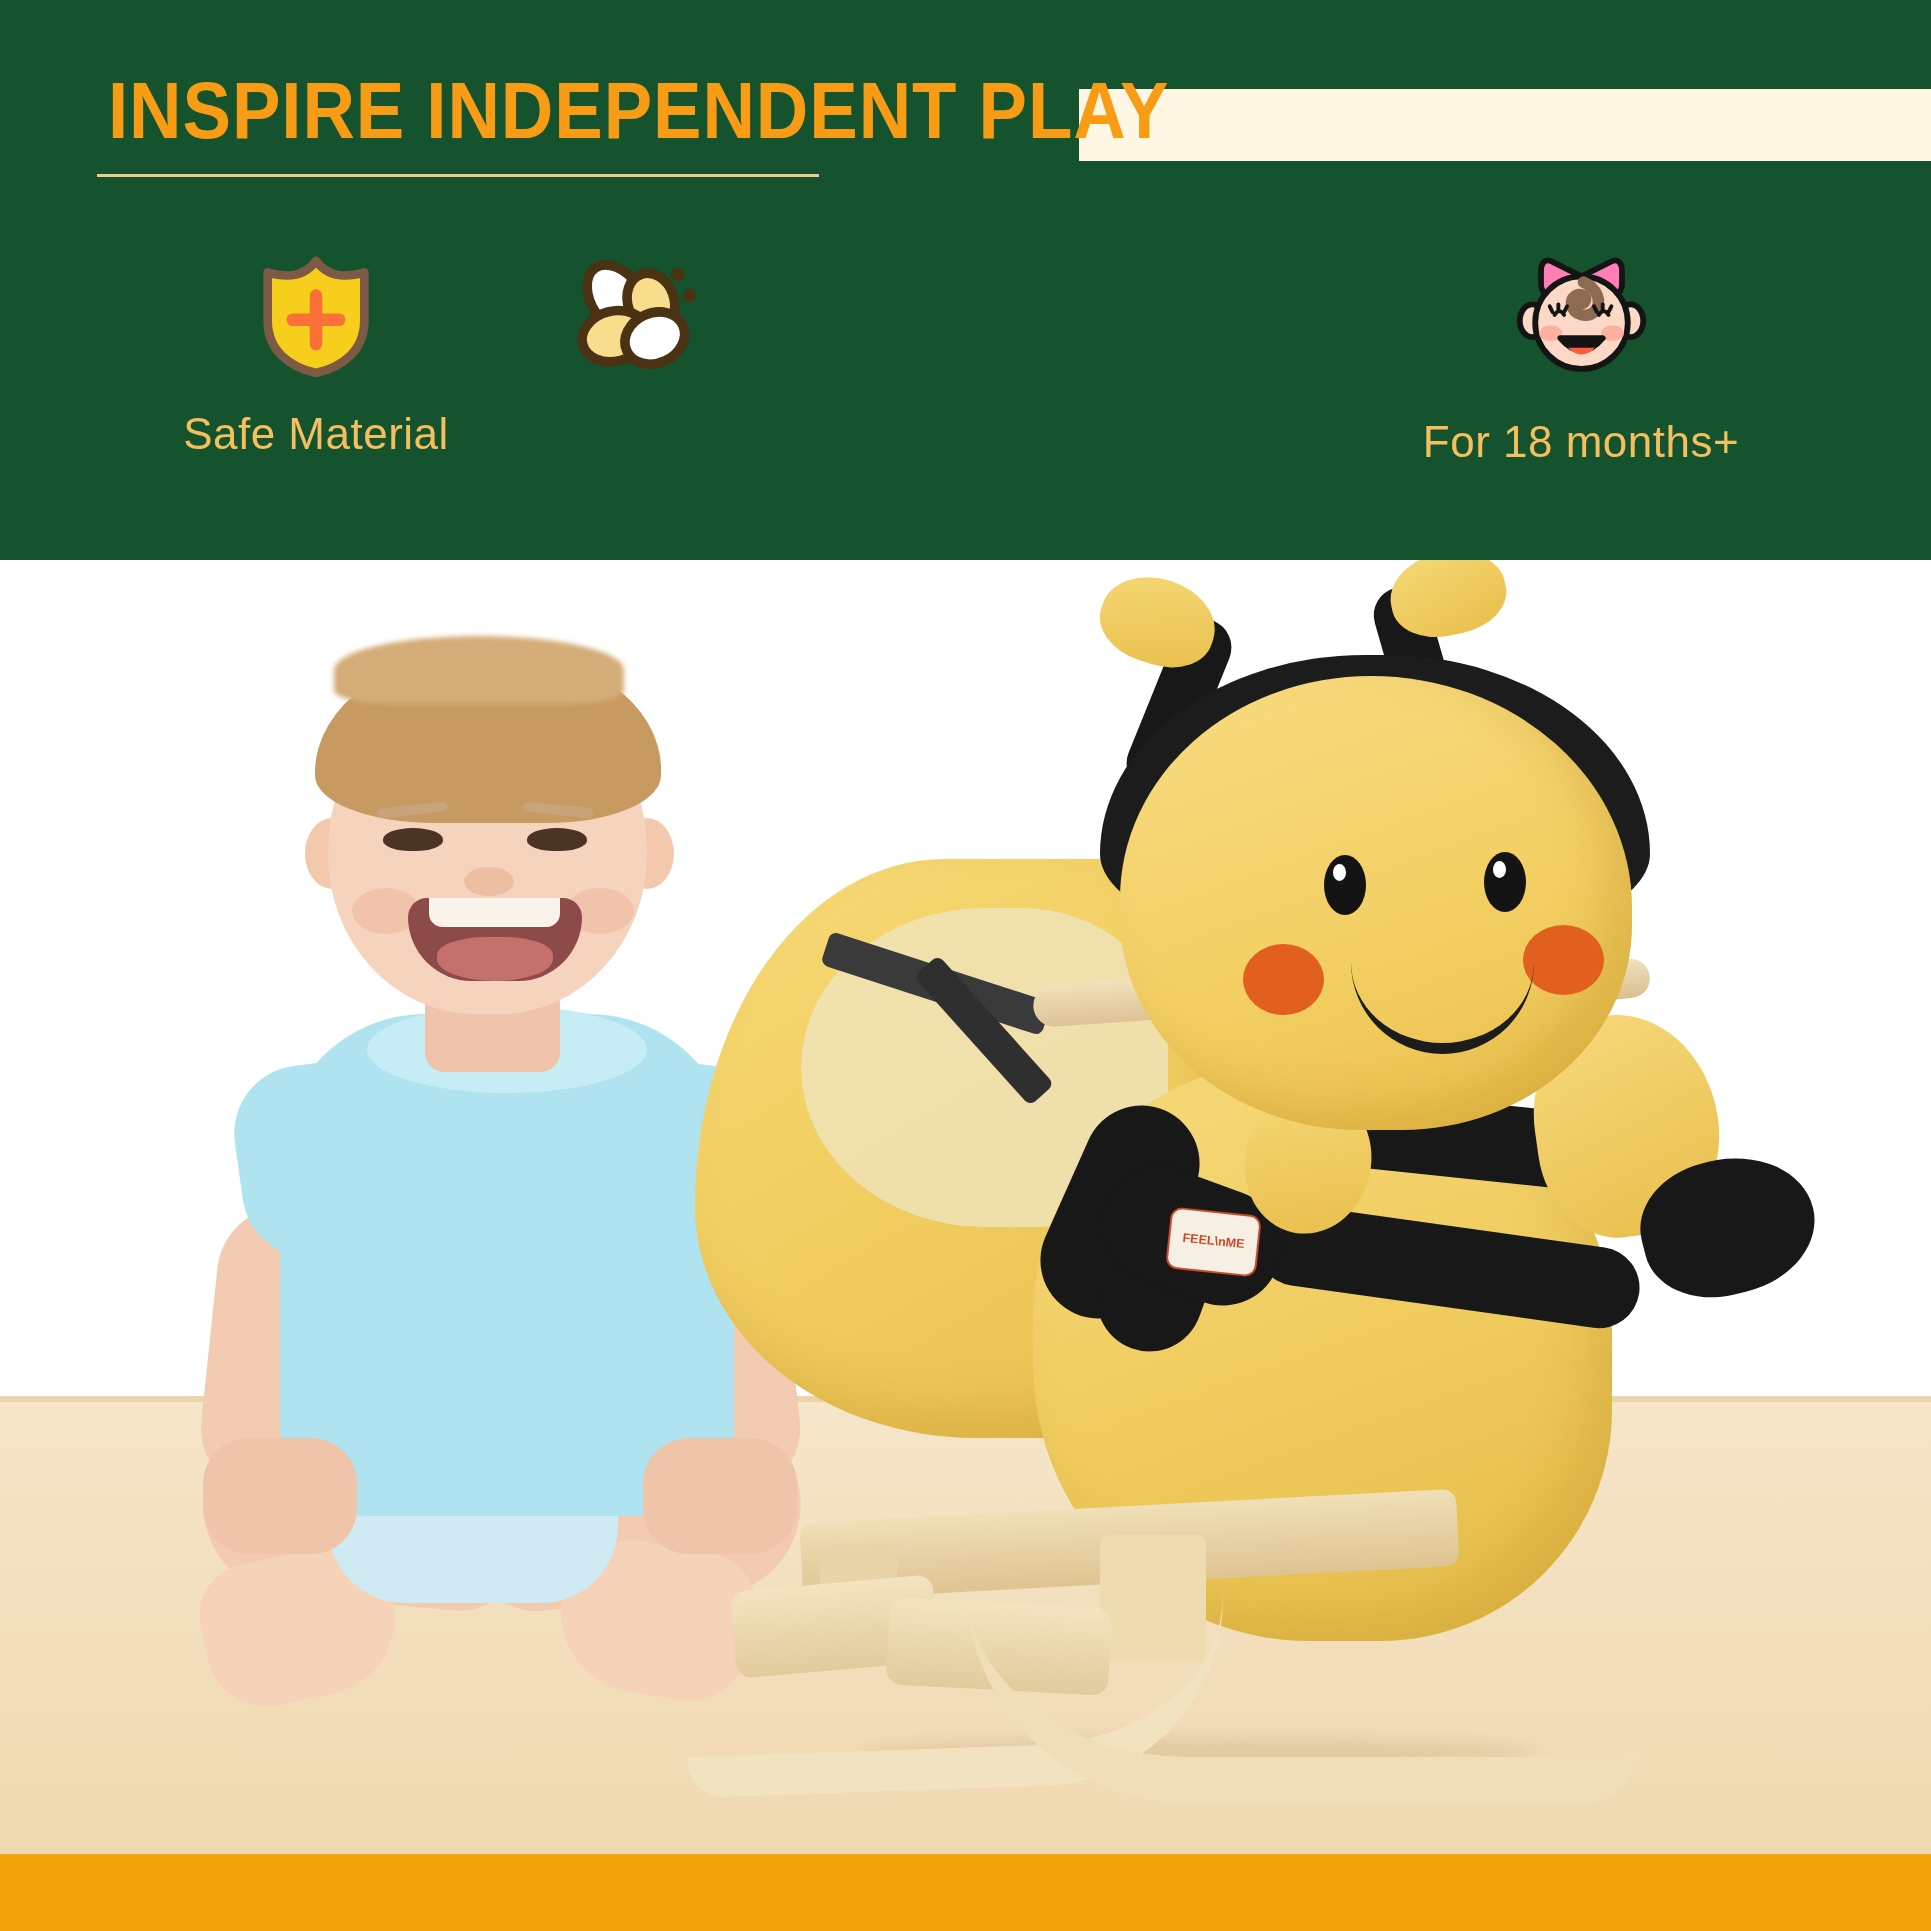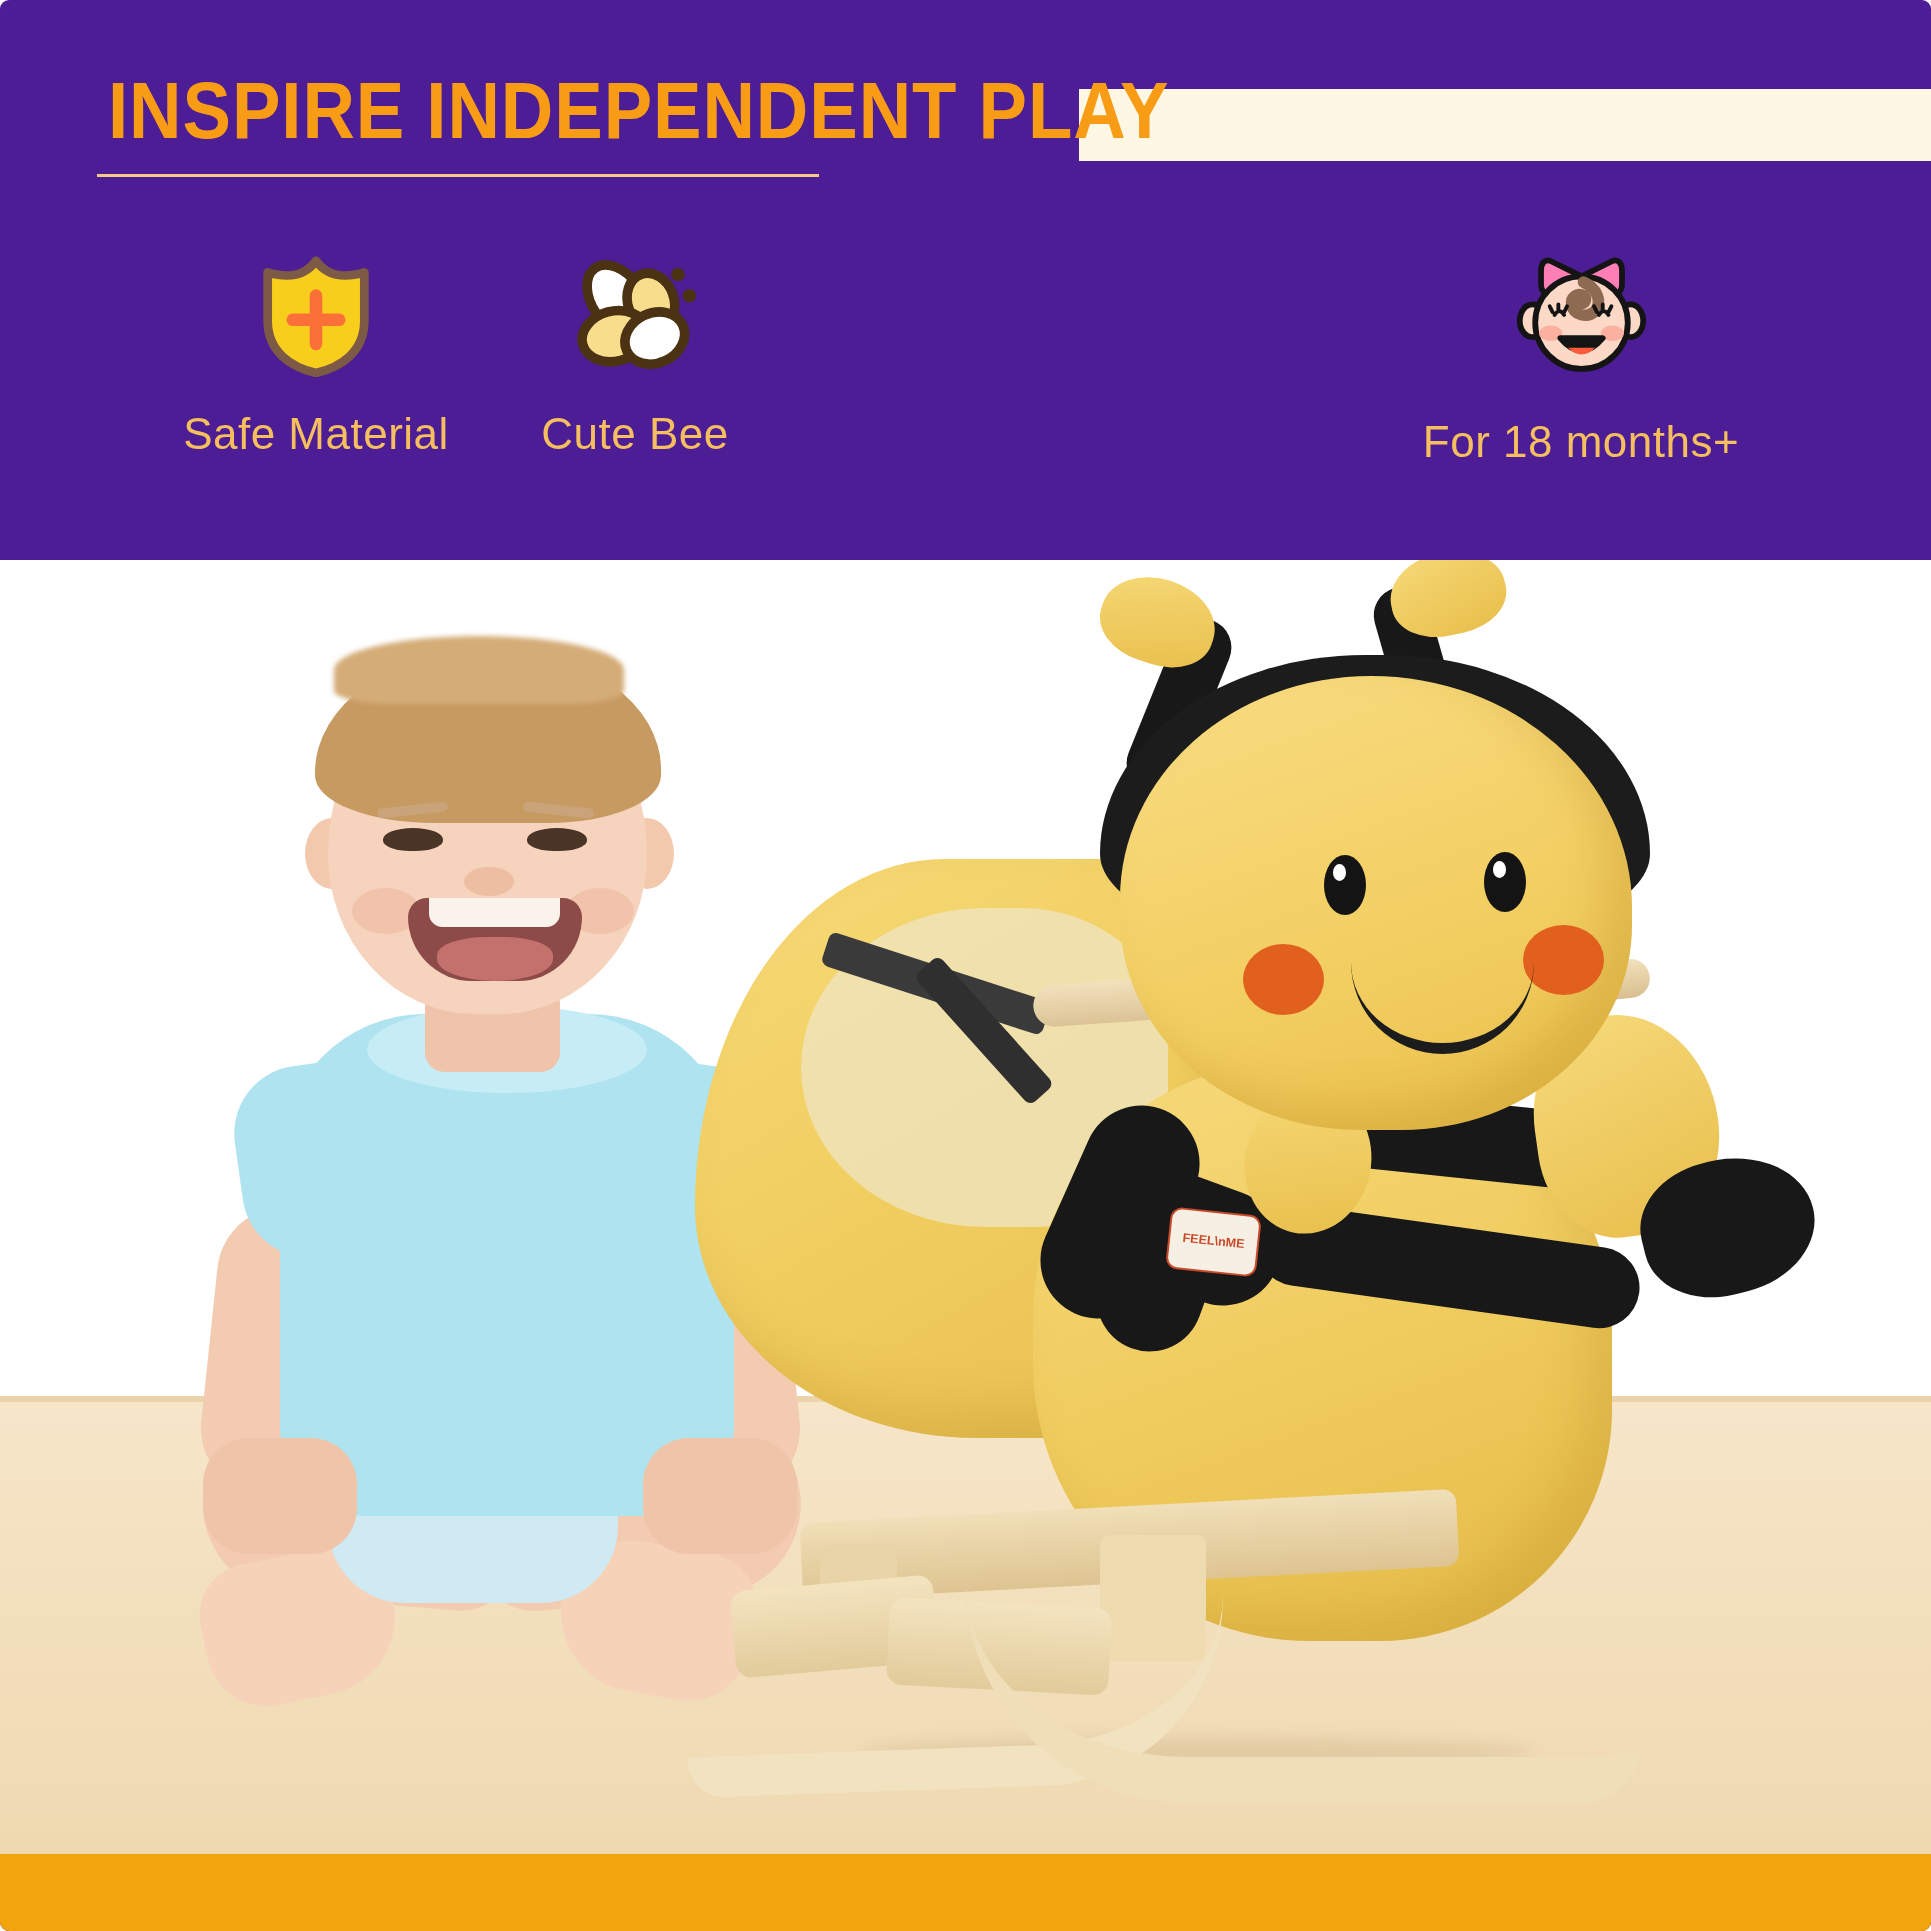--- a/index.html
+++ b/index.html
@@ -3,21 +3,21 @@
 <meta charset="utf-8">
 <style>
   html,body{margin:0;padding:0;}
   body{
     width:1931px;height:1931px;
     background:#ffffff;
     font-family:"Liberation Sans", sans-serif;
     overflow:hidden;
     position:relative;
   }
-  .page{position:absolute;inset:0;background:#4c1d95;overflow:hidden;border-radius:9px;}
+  .page{position:absolute;inset:0;background:#14532d;overflow:hidden;}
 
   
   .header{position:absolute;left:0;top:0;width:1931px;height:203px;}
   .cream-band{
     position:absolute;left:1079px;top:89px;width:852px;height:72px;
     background:#FDF7E3;
   }
   .title{
     position:absolute;left:108px;top:71px;
     font-family:"Liberation Sans Narrow","Liberation Sans",sans-serif;
@@ -329,21 +329,20 @@
         <svg width="127" height="126" viewBox="0 0 132 130">
           <ellipse cx="47" cy="50" rx="26" ry="40" fill="#FFFFFF" stroke="#4A3213" stroke-width="10" transform="rotate(-35 47 50)"></ellipse>
           <ellipse cx="82" cy="52" rx="24" ry="30" fill="#F8DE8C" stroke="#4A3213" stroke-width="10" transform="rotate(-20 82 52)"></ellipse>
           <ellipse cx="44" cy="88" rx="34" ry="26" fill="#F8DE8C" stroke="#4A3213" stroke-width="10" transform="rotate(-15 44 88)"></ellipse>
           <ellipse cx="86" cy="90" rx="32" ry="26" fill="#FFFFFF" stroke="#4A3213" stroke-width="10" transform="rotate(-25 86 90)"></ellipse>
           <circle cx="110" cy="24" r="7" fill="#4A3213"></circle>
           <circle cx="122" cy="46" r="7" fill="#4A3213"></circle>
         </svg>
       </div>
       <div class="flabel">
-        <div>Cute Bee</div>
       </div>
     </div>
 
 
     <div class="feature" id="f4">
       <div class="ico">
         <svg width="135" height="126" viewBox="0 0 140 130">
 
           <path d="M70 26 L38 10 C32 8 28 12 28 20 L28 34 C28 42 33 46 39 43 Z" fill="#FF7EB6" stroke="#141414" stroke-width="6" stroke-linejoin="round"></path>
           <path d="M70 26 L102 10 C108 8 112 12 112 20 L112 34 C112 42 107 46 101 43 Z" fill="#FF7EB6" stroke="#141414" stroke-width="6" stroke-linejoin="round"></path>

